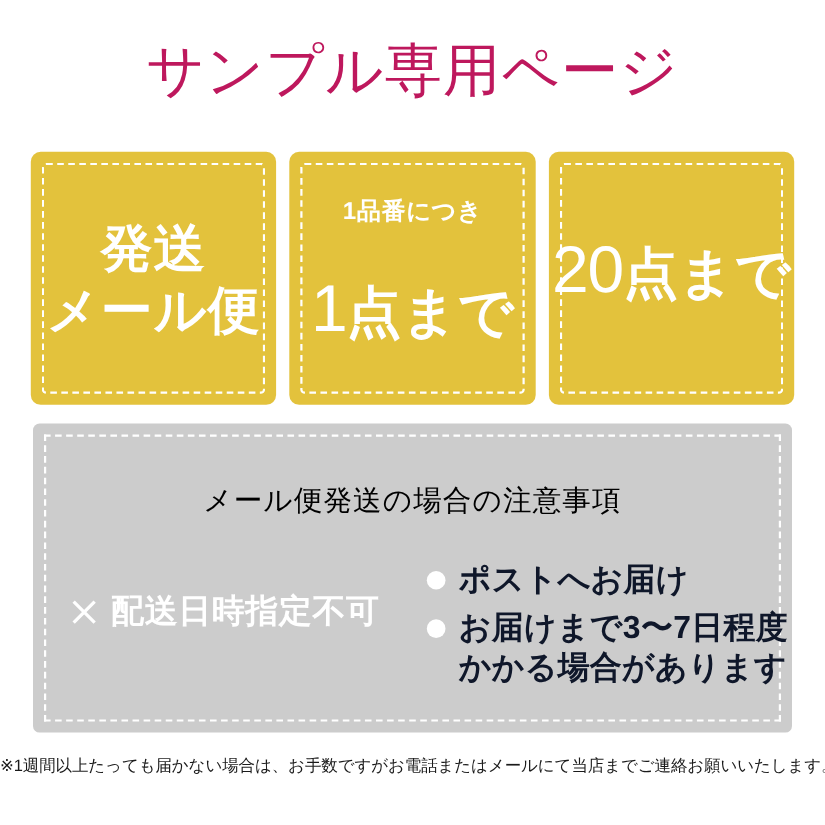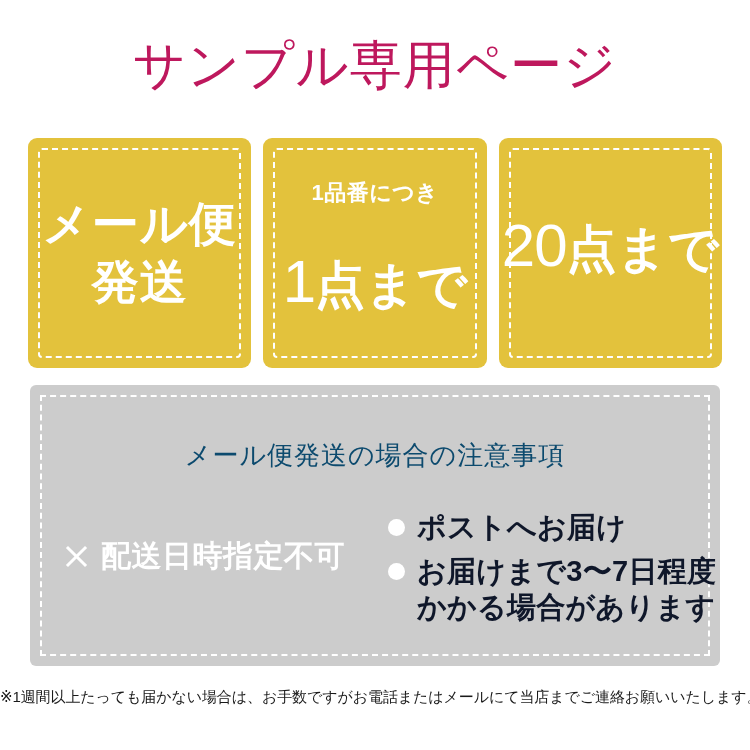--- a/index.html
+++ b/index.html
@@ -136,21 +136,21 @@
   }
 
   .notice-heading {
     position: absolute;
     left: 0;
     top: 53px;
     width: 690px;
     text-align: center;
     font-size: 26px;
     line-height: 34px;
-    color: #0c4a6e;
+    color: #000000;
     font-weight: 400;
     letter-spacing: 1px;
   }
 
   .notice-body {
     position: absolute;
     left: 0;
     top: 124px;
     width: 690px;
     height: 130px;
@@ -254,22 +254,22 @@
 
 <div class="page">
 
   <div class="page-title">サンプル専用ページ</div>
 
   <div class="cards">
 
     <div class="card card-1">
       <span class="dash"></span>
       <div class="card-inner">
+        <div class="big-line second">発送</div>
         <div class="big-line">メール便</div>
-        <div class="big-line second">発送</div>
       </div>
     </div>
 
     <div class="card card-2">
       <span class="dash"></span>
       <div class="card-inner">
         <div class="card-caption">1品番につき</div>
         <div class="card-amount">
           <span class="num">1</span><span class="unit">点まで</span>
         </div>

